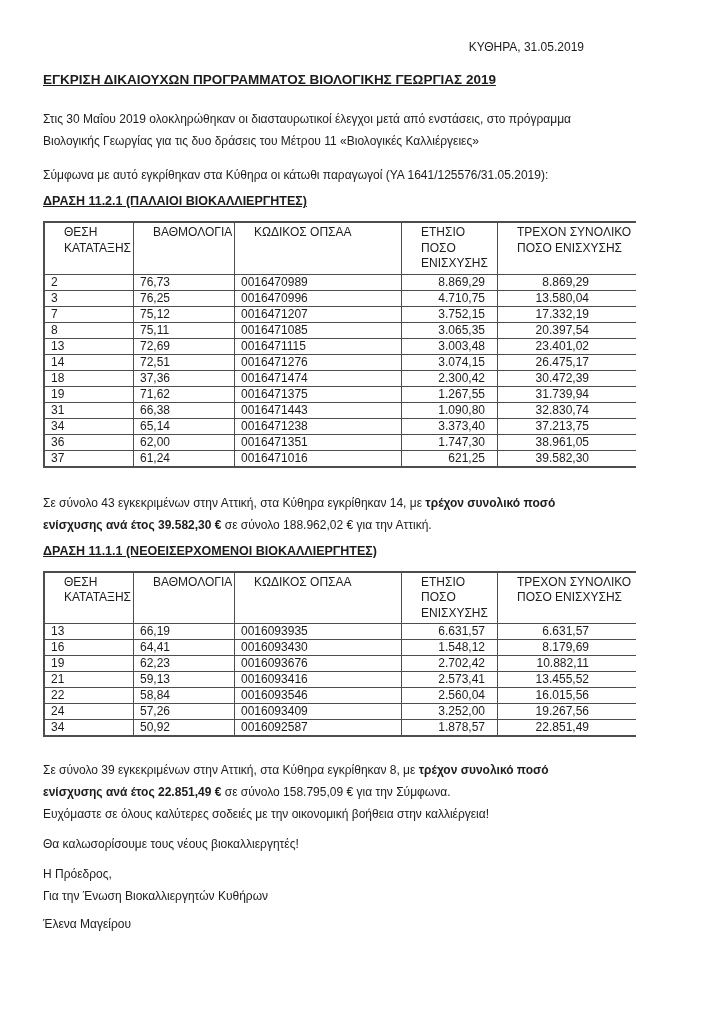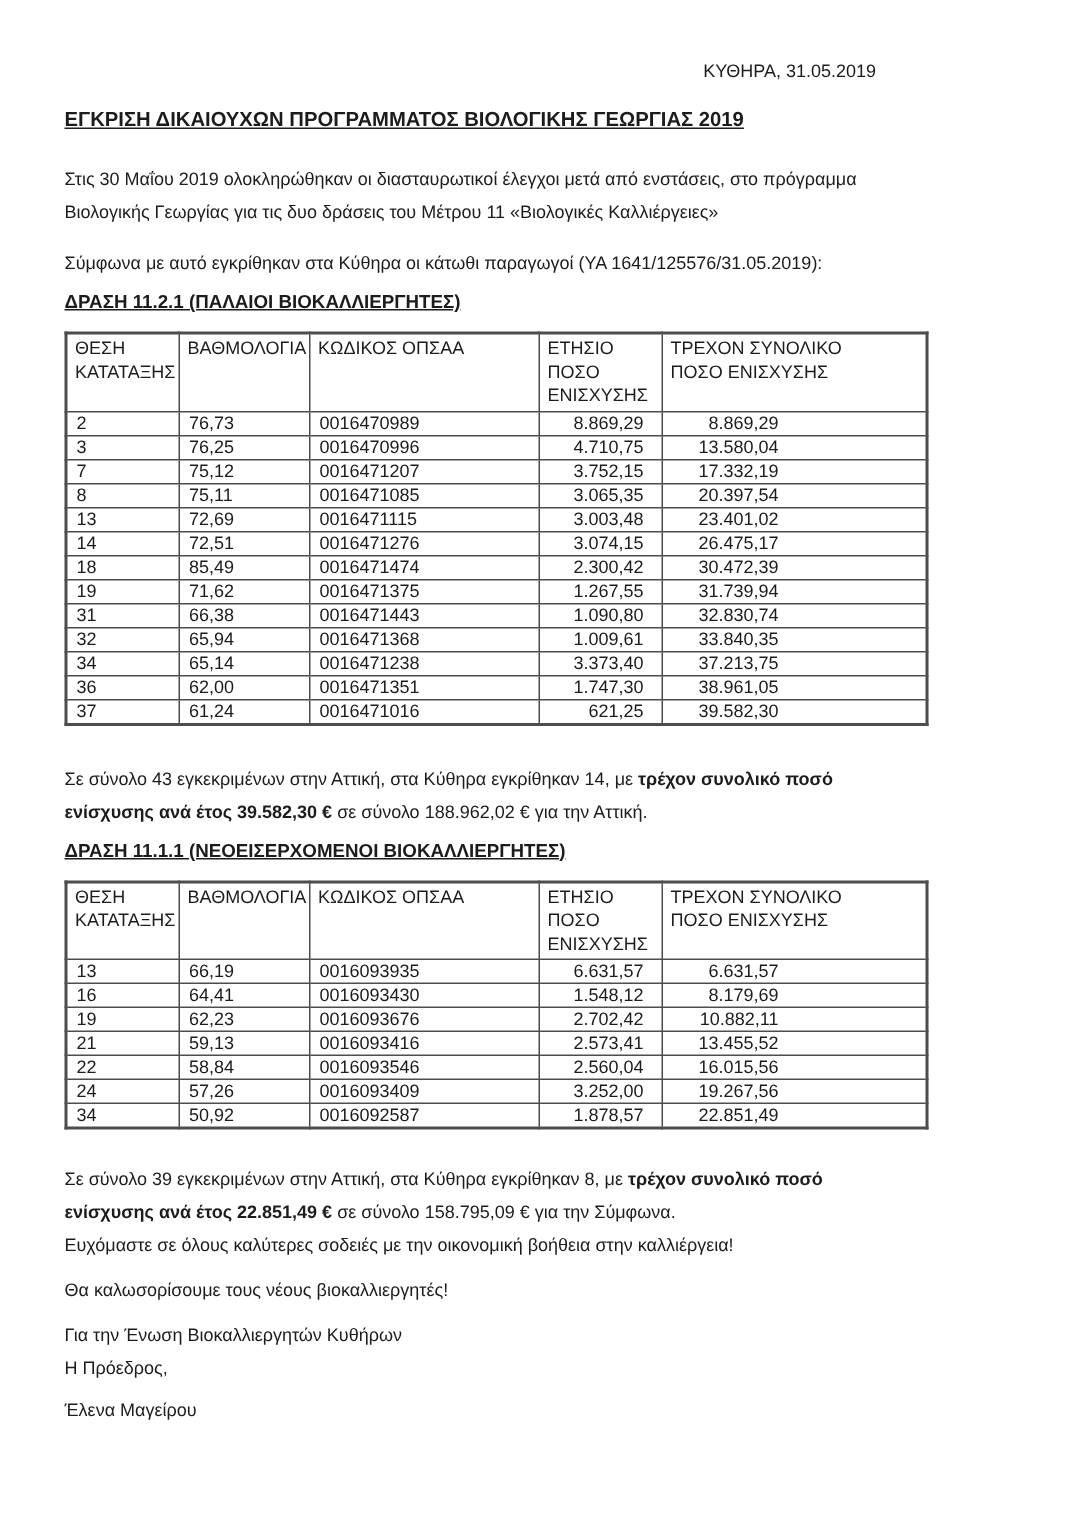--- a/index.html
+++ b/index.html
@@ -53,21 +53,21 @@
   table.results th, table.results td {
     border: 1px solid #4d4d4d;
     font-size: 12px;
     overflow: hidden;
   }
   table.results th {
     font-weight: normal;
     vertical-align: top;
     text-align: left;
     line-height: 15.5px;
-    padding: 2px 2px 2px 5px;
+    padding: 2px 2px 2px 19px;
   }
   table.results td {
     line-height: 13px;
     padding: 1px 2px 1px 6px;
     white-space: nowrap;
   }
   .w0 { width: 67px; }
   .w1 { width: 79px; }
   .w2 { width: 145px; }
   .w3 { width: 74px; }
@@ -145,45 +145,38 @@
         </tr>
         <tr>
           <td class="c0">14</td>
           <td class="c1">72,51</td>
           <td class="c2">0016471276</td>
           <td class="c3">3.074,15</td>
           <td class="c4">26.475,17</td>
         </tr>
         <tr>
           <td class="c0">18</td>
-          <td class="c1">85,49</td>
+          <td class="c1">37,36</td>
           <td class="c2">0016471474</td>
           <td class="c3">2.300,42</td>
           <td class="c4">30.472,39</td>
         </tr>
         <tr>
           <td class="c0">19</td>
           <td class="c1">71,62</td>
           <td class="c2">0016471375</td>
           <td class="c3">1.267,55</td>
           <td class="c4">31.739,94</td>
         </tr>
         <tr>
           <td class="c0">31</td>
           <td class="c1">66,38</td>
           <td class="c2">0016471443</td>
           <td class="c3">1.090,80</td>
           <td class="c4">32.830,74</td>
-        </tr>
-        <tr>
-          <td class="c0">32</td>
-          <td class="c1">65,94</td>
-          <td class="c2">0016471368</td>
-          <td class="c3">1.009,61</td>
-          <td class="c4">33.840,35</td>
         </tr>
         <tr>
           <td class="c0">34</td>
           <td class="c1">65,14</td>
           <td class="c2">0016471238</td>
           <td class="c3">3.373,40</td>
           <td class="c4">37.213,75</td>
         </tr>
         <tr>
           <td class="c0">36</td>
@@ -268,18 +261,18 @@
         </tr>
       </tbody>
   </table>
 
   <p class="body-text summary-2"><span>Σε σύνολο 39 εγκεκριμένων στην Αττική, στα Κύθηρα εγκρίθηκαν 8, με </span><strong>τρέχον συνολικό ποσό ενίσχυσης ανά έτος 22.851,49 €</strong><span>  σε σύνολο 158.795,09 € για την Σύμφωνα.</span></p>
 
   <p class="body-text closing-2">Ευχόμαστε σε όλους καλύτερες σοδειές με την οικονομική βοήθεια στην καλλιέργεια!</p>
   <p class="body-text closing-1">Θα καλωσορίσουμε τους νέους βιοκαλλιεργητές!</p>
 
   <div class="signature">
+    <div>Η Πρόεδρος,</div>
     <div>Για την Ένωση Βιοκαλλιεργητών Κυθήρων</div>
-    <div>Η Πρόεδρος,</div>
     <div class="sig-name">Έλενα Μαγείρου</div>
   </div>
 
 </div>
 
 </body></html>

